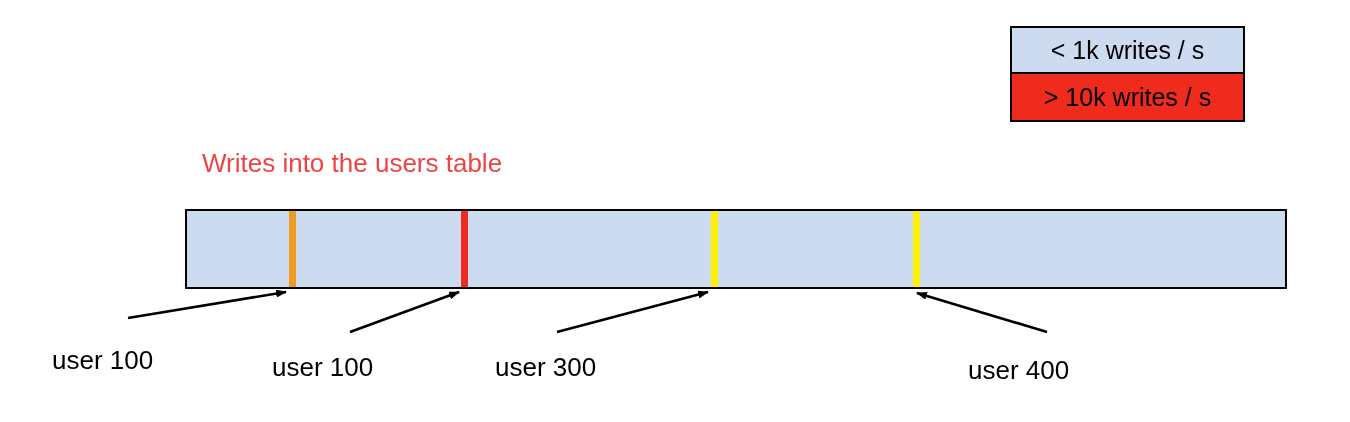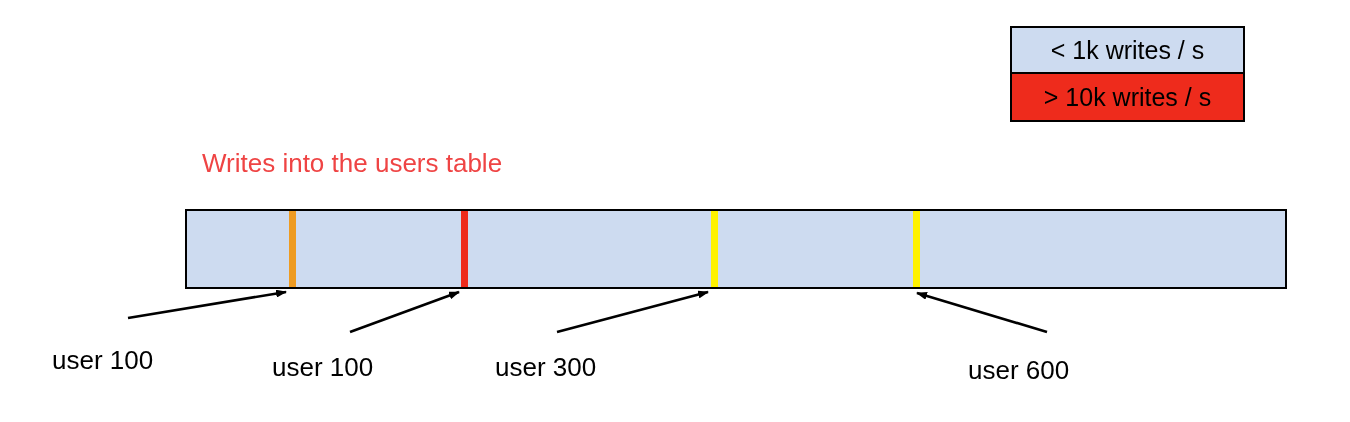--- a/index.html
+++ b/index.html
@@ -118,15 +118,15 @@
     </defs>
     <line x1="128" y1="318" x2="286" y2="292" stroke="#000000" stroke-width="2.6" marker-end="url(#arrowhead)"></line>
     <line x1="350" y1="332" x2="459" y2="292" stroke="#000000" stroke-width="2.6" marker-end="url(#arrowhead)"></line>
     <line x1="557" y1="332" x2="708" y2="292" stroke="#000000" stroke-width="2.6" marker-end="url(#arrowhead)"></line>
     <line x1="1047" y1="332" x2="917" y2="293" stroke="#000000" stroke-width="2.6" marker-end="url(#arrowhead)"></line>
   </svg>
 
   <div class="user-label" style="left:52px; top:345px;">user 100</div>
   <div class="user-label" style="left:272px; top:352px;">user 100</div>
   <div class="user-label" style="left:495px; top:352px;">user 300</div>
-  <div class="user-label" style="left:968px; top:355px;">user 600</div>
+  <div class="user-label" style="left:968px; top:355px;">user 400</div>
 
 </div>
 
 </body></html>

